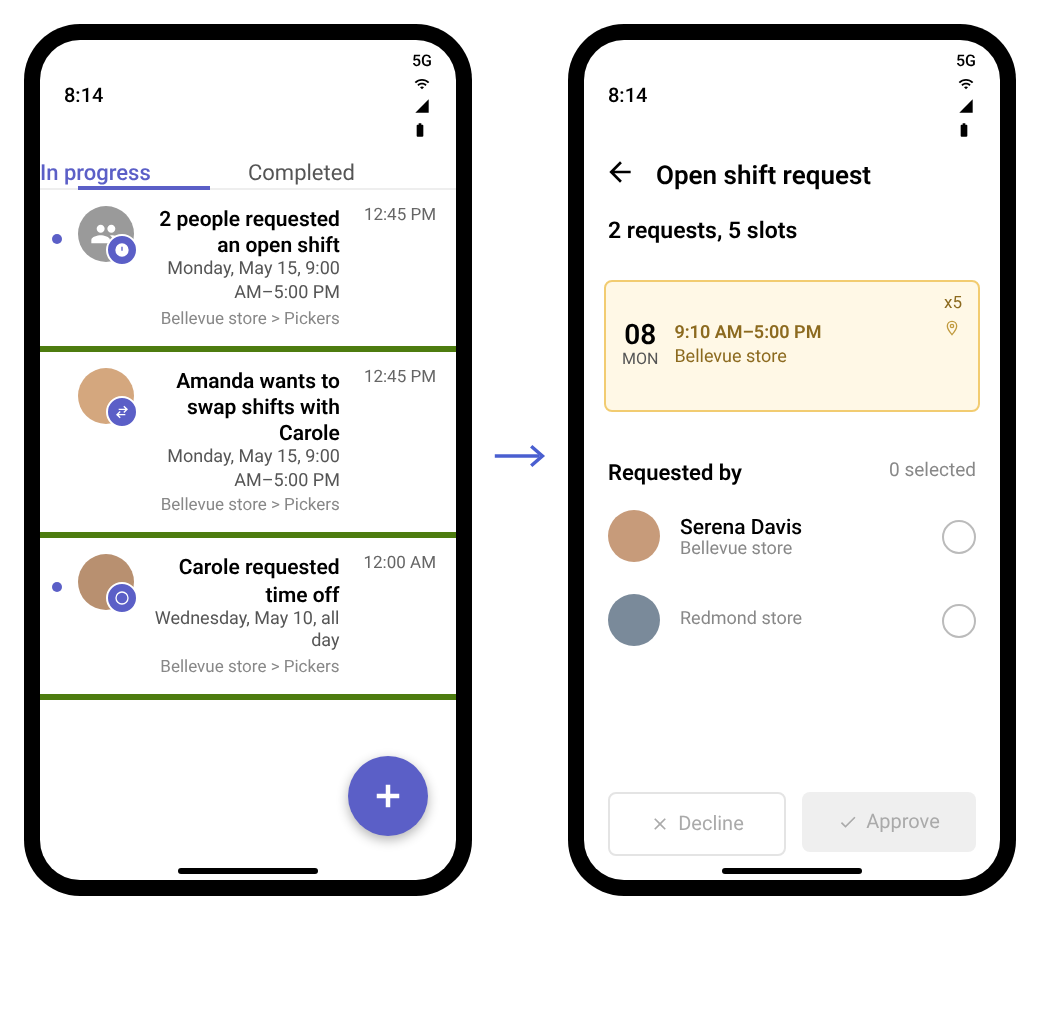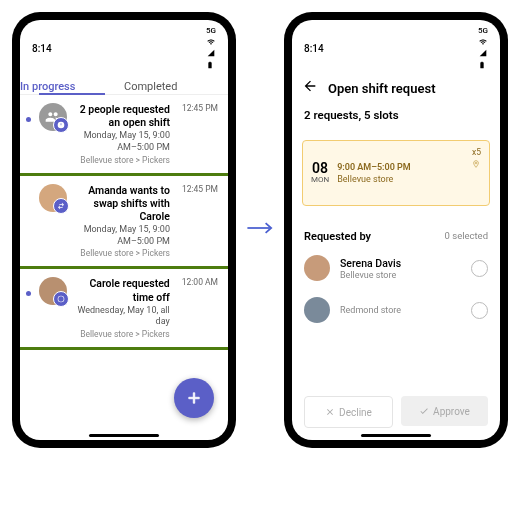--- a/index.html
+++ b/index.html
@@ -254,21 +254,21 @@
       </span>
       <span class="header-title">Open shift request</span>
     </div>
     <div class="summary">2 requests, 5 slots</div>
     <div class="shift-card">
       <div class="shift-date">
         <div class="shift-day">08</div>
         <div class="shift-dow">MON</div>
       </div>
       <div class="shift-body">
-        <div class="shift-line bold">9:00 AM–5:00 PM</div>
+        <div class="shift-line bold">9:10 AM–5:00 PM</div>
         <div class="shift-line">Bellevue store</div>
       </div>
       <div class="shift-right">
         <div>x5</div>
         <svg class="pin-icon" viewBox="0 0 24 24" fill="none" stroke="#c09a3e" stroke-width="2">
             <path d="M12 2C8 2 5 5 5 9c0 5 7 13 7 13s7-8 7-13c0-4-3-7-7-7z"></path>
             <circle cx="12" cy="9" r="2.5"></circle>
           </svg>
       </div>
     </div>

